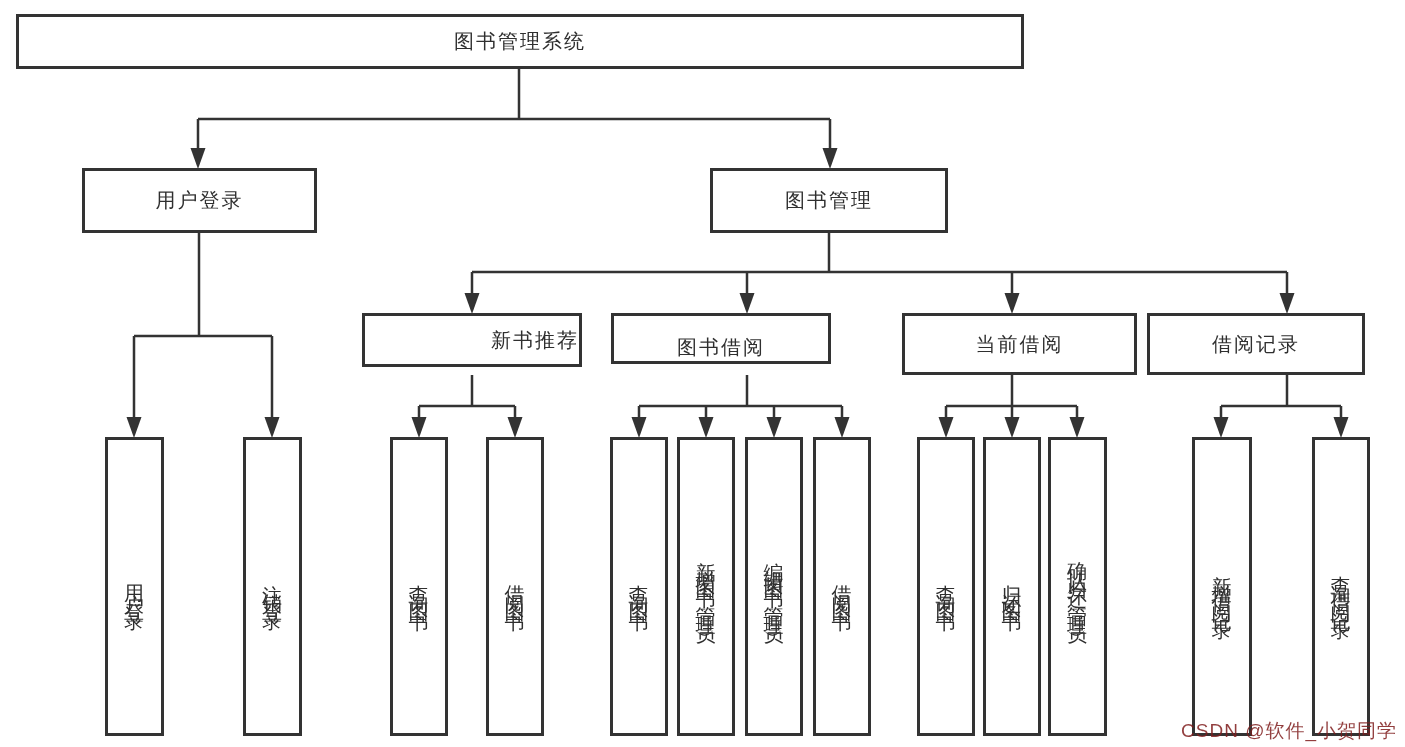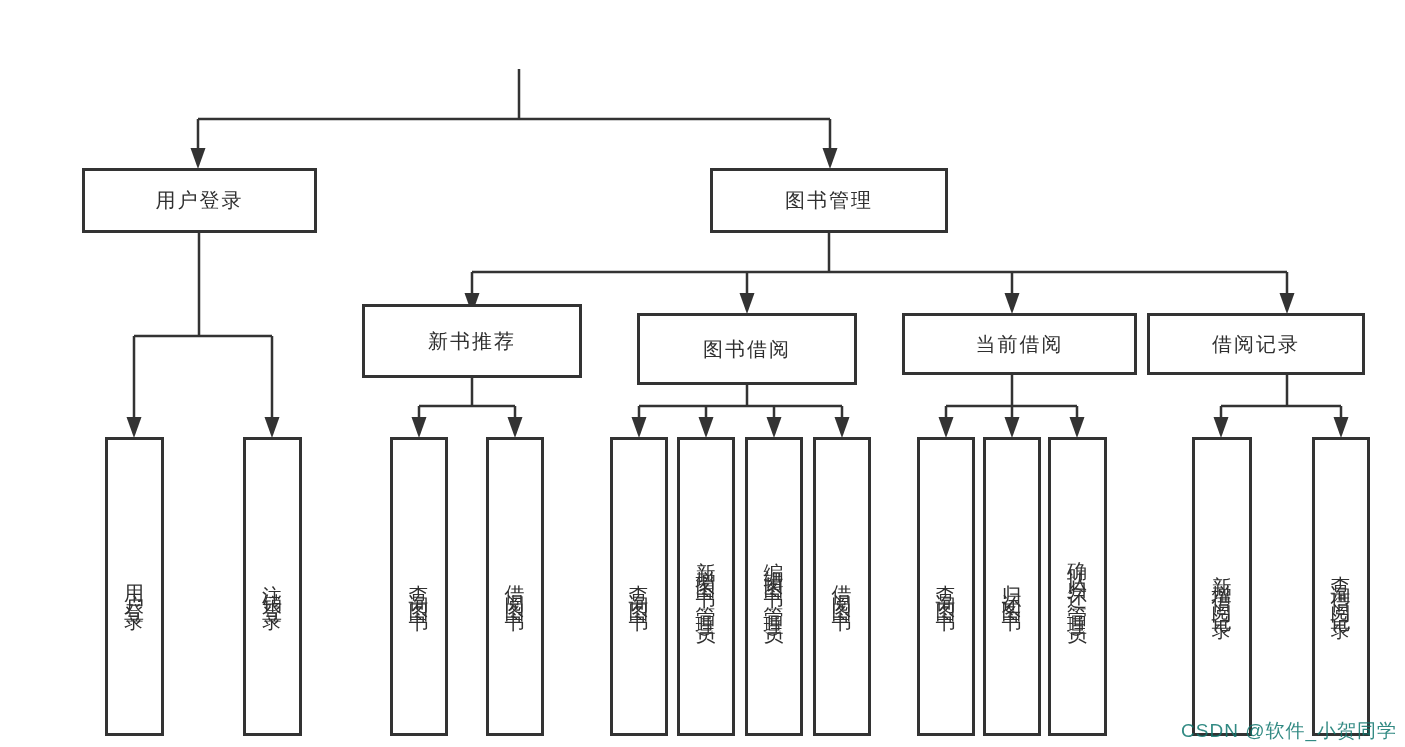--- a/index.html
+++ b/index.html
@@ -14,21 +14,21 @@
     font-size:20px;letter-spacing:2px;white-space:nowrap;z-index:2;
   }
   .hlabel{display:block;}
   .vnode{letter-spacing:0;}
   .vlabel{
     writing-mode:vertical-rl;text-orientation:mixed;
     letter-spacing:9px;line-height:1;font-size:20px;
   }
   .watermark{
     position:absolute;right:8px;bottom:3px;z-index:6;
-    font-size:19px;letter-spacing:1px;color:#0f766e;opacity:0.85;
+    font-size:19px;letter-spacing:1px;color:#7f1d1d;opacity:0.85;
   }
 </style>
 </head>
 <body>
 
 <div class="canvas">
 
   <svg class="connectors" viewBox="0 0 1405 747" xmlns="http://www.w3.org/2000/svg">
     <g stroke="#333333" stroke-width="2.5" fill="none">
 
@@ -62,32 +62,35 @@
       <polygon points="766.5,417 781.5,417 774,438"></polygon>
       <polygon points="834.5,417 849.5,417 842,438"></polygon>
       <polygon points="938.5,417 953.5,417 946,438"></polygon>
       <polygon points="1004.5,417 1019.5,417 1012,438"></polygon>
       <polygon points="1069.5,417 1084.5,417 1077,438"></polygon>
       <polygon points="1213.5,417 1228.5,417 1221,438"></polygon>
       <polygon points="1333.5,417 1348.5,417 1341,438"></polygon>
     </g>
   </svg>
 
+  <div class="node" style="left:16px;top:14px;width:1008px;height:55px;">
+    <span class="hlabel">图书管理系统</span>
+  </div>
 
   <div class="node" style="left:82px;top:168px;width:235px;height:65px;">
     <span class="hlabel">用户登录</span>
   </div>
   <div class="node" style="left:710px;top:168px;width:238px;height:65px;">
     <span class="hlabel">图书管理</span>
   </div>
 
-  <div class="node" style="left:362px;top:304px;width:220px;height:74px;">
+  <div class="node" style="left:362px;top:313px;width:220px;height:54px;justify-content:flex-end;">
     <span class="hlabel">新书推荐</span>
   </div>
-  <div class="node" style="left:637px;top:313px;width:220px;height:72px;">
+  <div class="node" style="left:611px;top:313px;width:220px;height:51px;align-items:flex-end;">
     <span class="hlabel">图书借阅</span>
   </div>
   <div class="node" style="left:902px;top:313px;width:235px;height:62px;">
     <span class="hlabel">当前借阅</span>
   </div>
   <div class="node" style="left:1147px;top:313px;width:218px;height:62px;">
     <span class="hlabel">借阅记录</span>
   </div>
 
   <div class="node vnode" style="left:105px;top:437px;width:59px;height:299px;">

